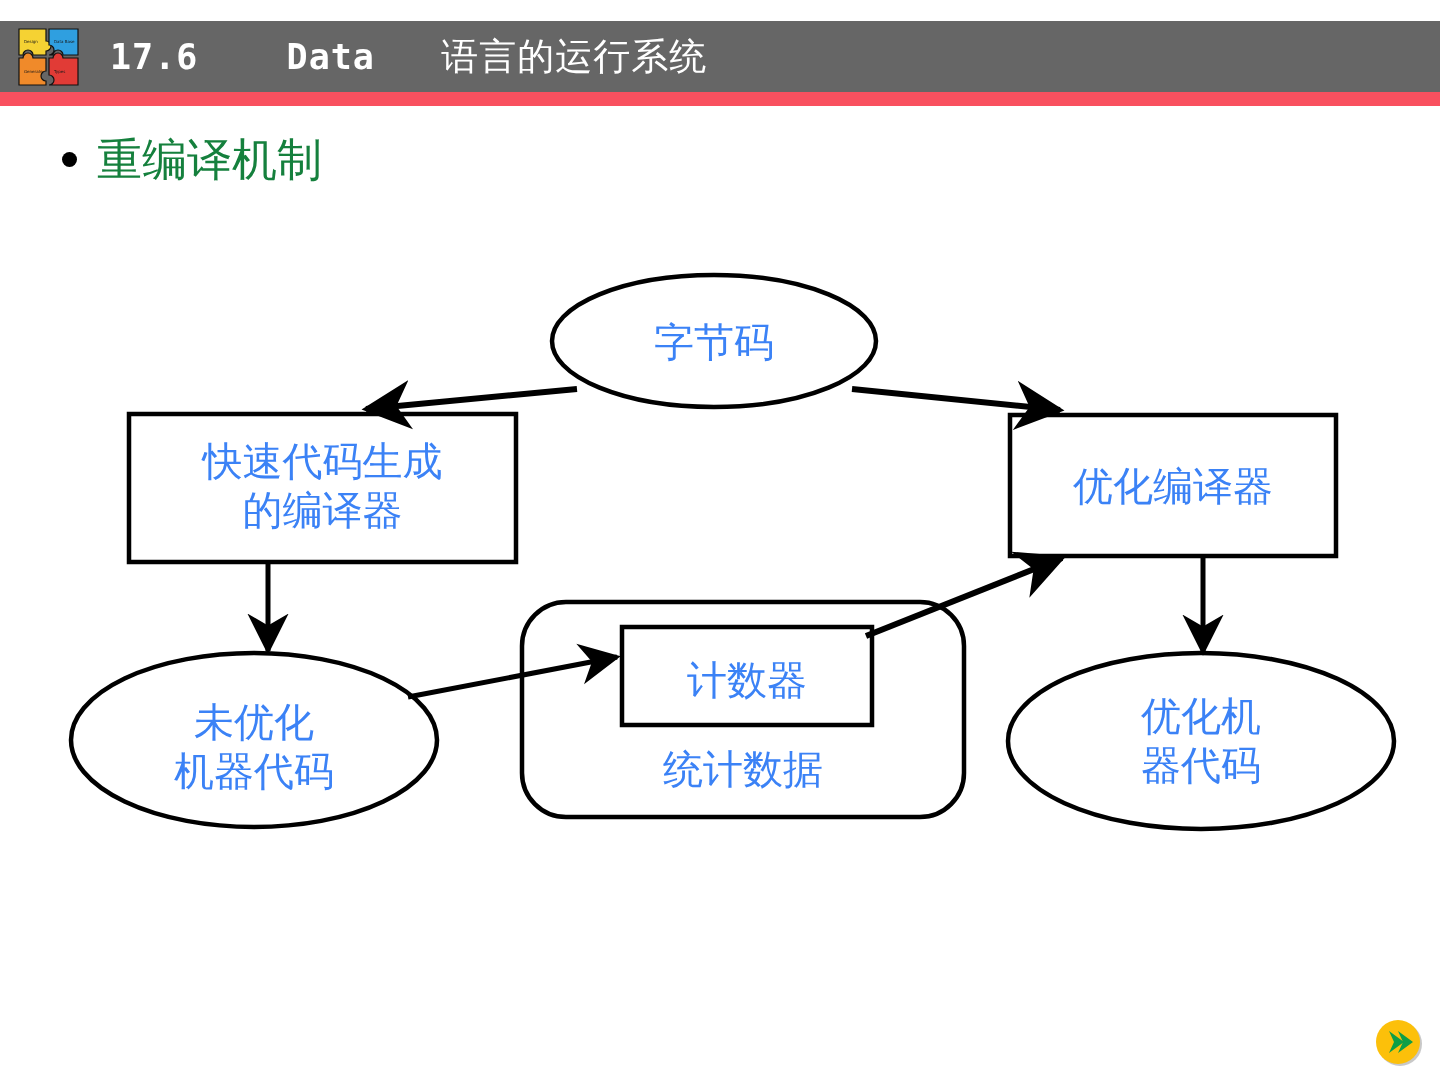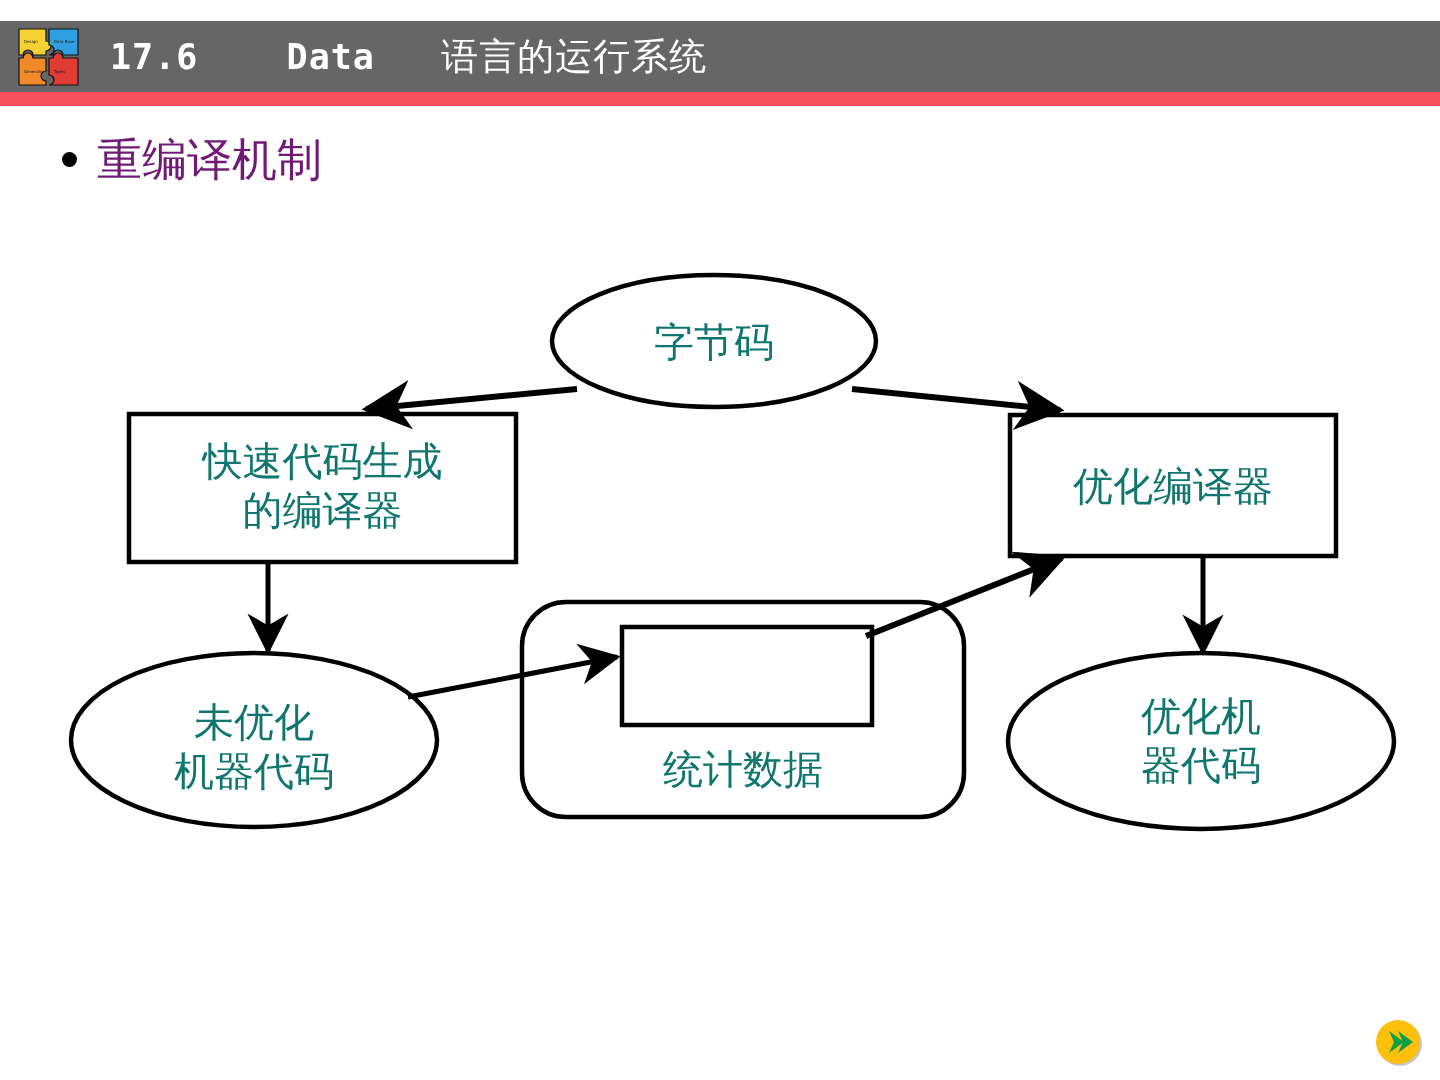--- a/index.html
+++ b/index.html
@@ -76,39 +76,39 @@
   #bullet-dot {
     width: 15px;
     height: 15px;
     border-radius: 50%;
     background: #000000;
     flex: none;
   }
   #bullet-text {
     font-family: "DejaVu Sans", "Liberation Sans", sans-serif;
     font-size: 45px;
-    color: #701a75;
+    color: #15803d;
     line-height: 1.05;
     white-space: nowrap;
   }
 
   
   #diagram {
     position: absolute;
     left: 0;
     top: 0;
     width: 1440px;
     height: 1080px;
   }
   .node-label {
     position: absolute;
     text-align: center;
     font-family: "DejaVu Sans", "Liberation Sans", sans-serif;
     font-size: 40px;
-    color: #0f766e;
+    color: #3b82f6;
     line-height: 1.22;
     white-space: pre-line;
     pointer-events: none;
   }
 
   
   #nav-next {
     position: absolute;
     left: 1374px;
     top: 1018px;
@@ -192,20 +192,21 @@
   <div class="node-label" style="left:554px; top:318px; width:320px;">字节码</div>
 
   <div class="node-label" style="left:129px; top:437px; width:387px;">快速代码生成
 的编译器</div>
 
   <div class="node-label" style="left:1010px; top:462px; width:326px;">优化编译器</div>
 
   <div class="node-label" style="left:71px; top:691px; width:366px;margin-top:7px;">未优化
 机器代码</div>
 
+  <div class="node-label" style="left:622px; top:656px; width:250px;">计数器</div>
 
   <div class="node-label" style="left:1008px; top:692px; width:386px;">优化机
 器代码</div>
 
   <div class="node-label" style="left:522px; top:745px; width:442px;">统计数据</div>
 
   <svg id="nav-next" viewBox="0 0 50 50">
     <circle cx="26" cy="26" r="22" fill="#9a9a9a" opacity="0.55"></circle>
     <circle cx="24" cy="24" r="22" fill="#fcc00a"></circle>
     <path d="M15 13 L30 24 L15 35 L20 24 Z" fill="#0d9e47"></path>

